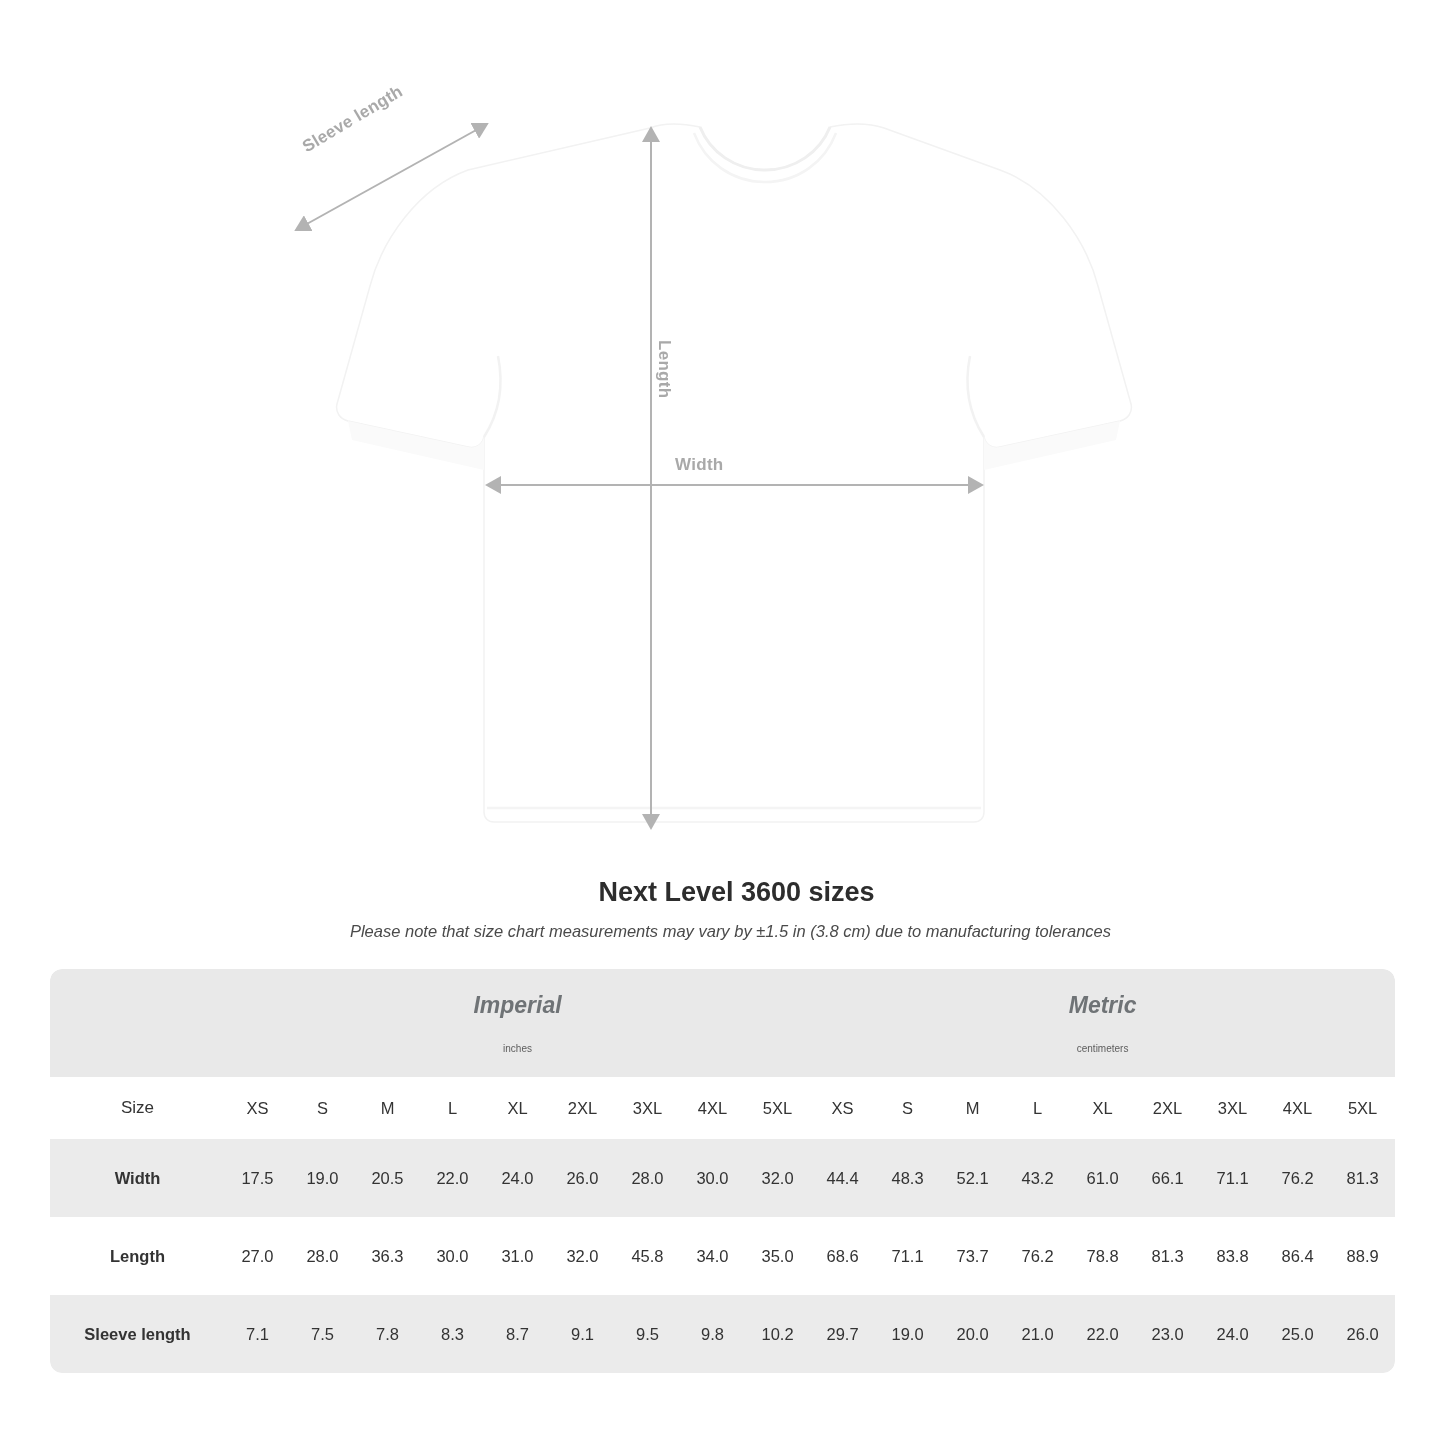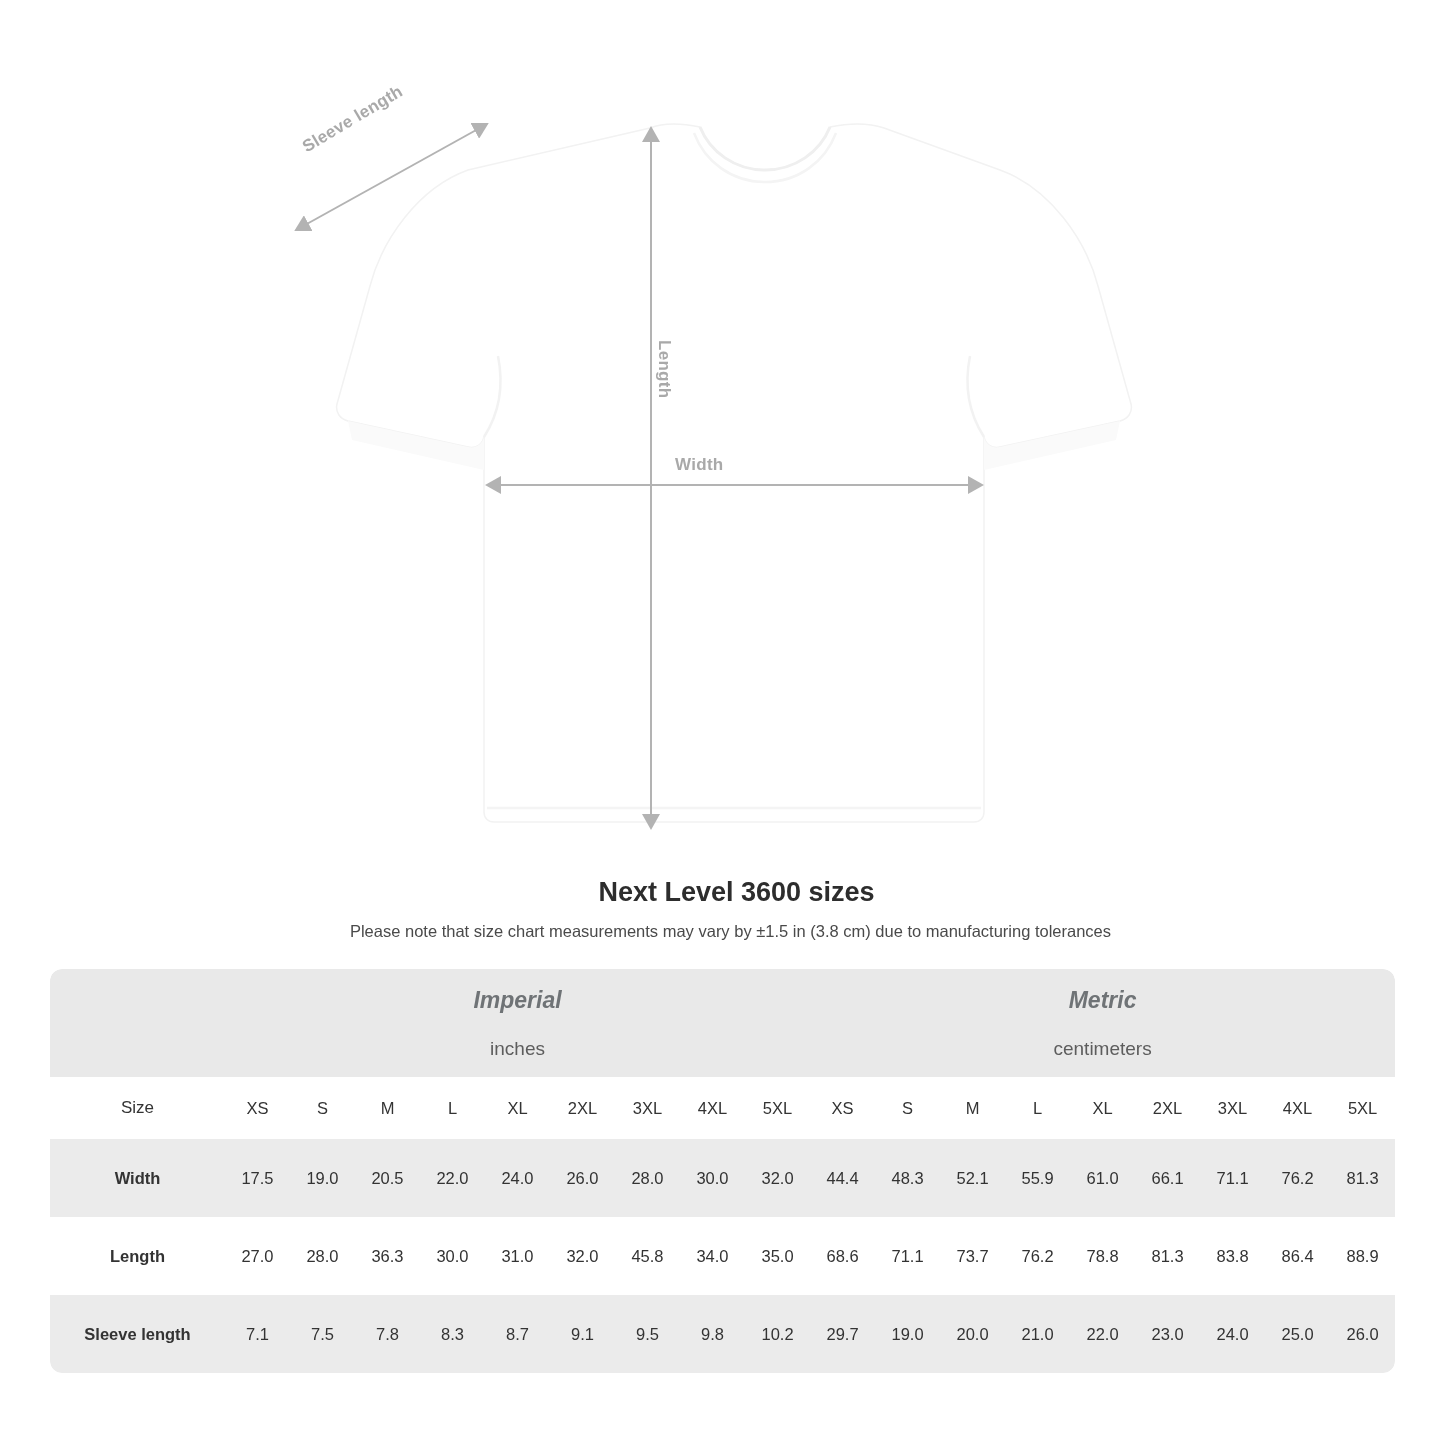--- a/index.html
+++ b/index.html
@@ -58,20 +58,21 @@
   }
   .main-title {
     font-size: 27px;
     font-weight: bold;
     color: #2d2d2d;
     margin: 0;
     padding-left: 28px;
   }
   .subtitle {
     font-size: 16.5px;
+    font-style: italic;
     color: #4a4a4a;
     margin: 14px 0 0 0;
     padding-left: 16px;
   }
 
   
   .table-wrap {
     margin: 28px 50px 0 50px;
     border-radius: 12px;
     overflow: hidden;
@@ -96,21 +97,21 @@
   }
   .unit-sys {
     font-size: 23px;
     font-style: italic;
     font-weight: bold;
     color: #6f7376;
     display: block;
     margin-bottom: 24px;
   }
   .unit-sub {
-    font-size: 19px;
+    font-size: 10px;
     color: #5d5d5d;
     display: block;
   }
   .row-size td {
     background: #ffffff;
     height: 62px;
     font-weight: normal;
     color: #2f2f2f;
     font-size: 17px;
   }
@@ -248,21 +249,21 @@
         <td>20.5</td>
         <td>22.0</td>
         <td>24.0</td>
         <td>26.0</td>
         <td>28.0</td>
         <td>30.0</td>
         <td>32.0</td>
         <td>44.4</td>
         <td>48.3</td>
         <td>52.1</td>
-        <td>55.9</td>
+        <td>43.2</td>
         <td>61.0</td>
         <td>66.1</td>
         <td>71.1</td>
         <td>76.2</td>
         <td>81.3</td>
       </tr>
 
       <tr class="row-data row-plain">
         <td class="rowlabel">Length</td>
         <td>27.0</td>

